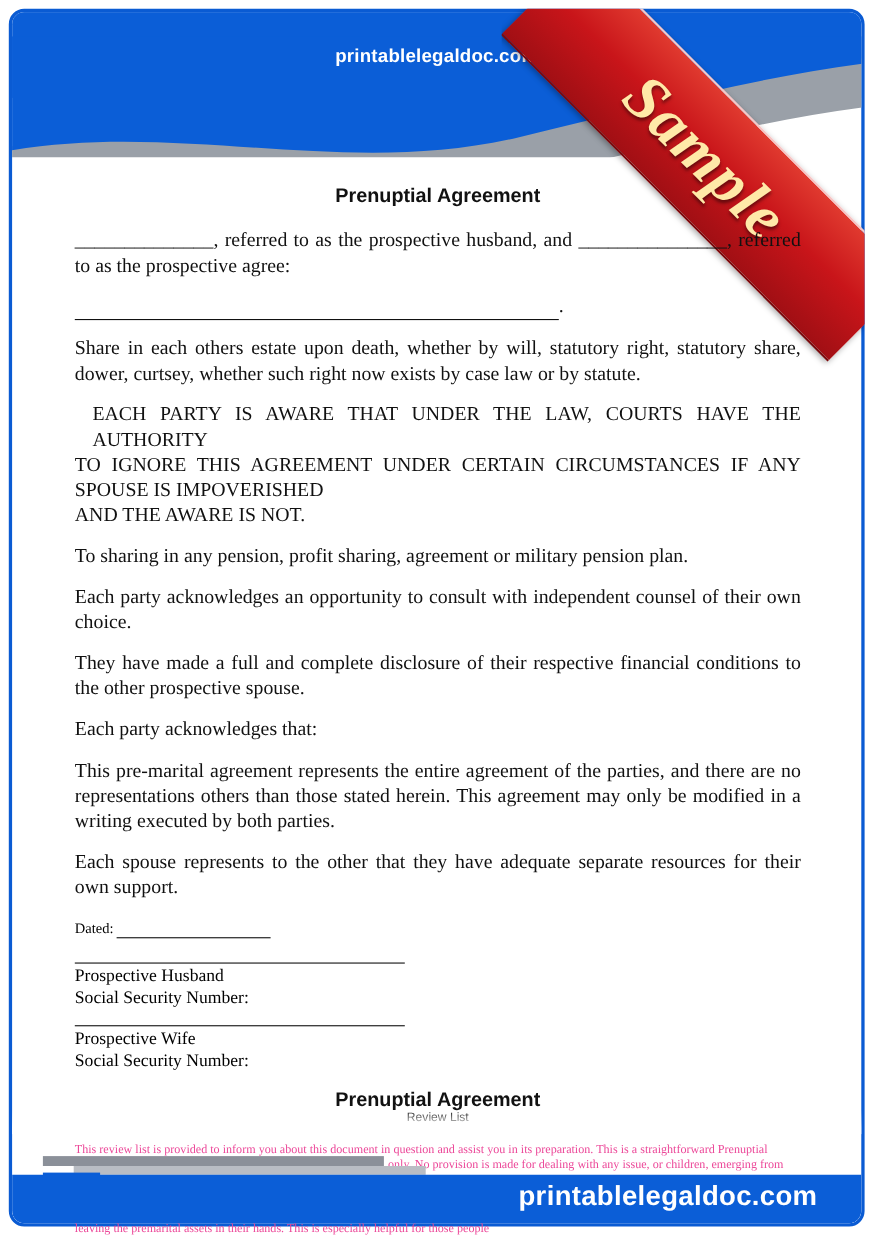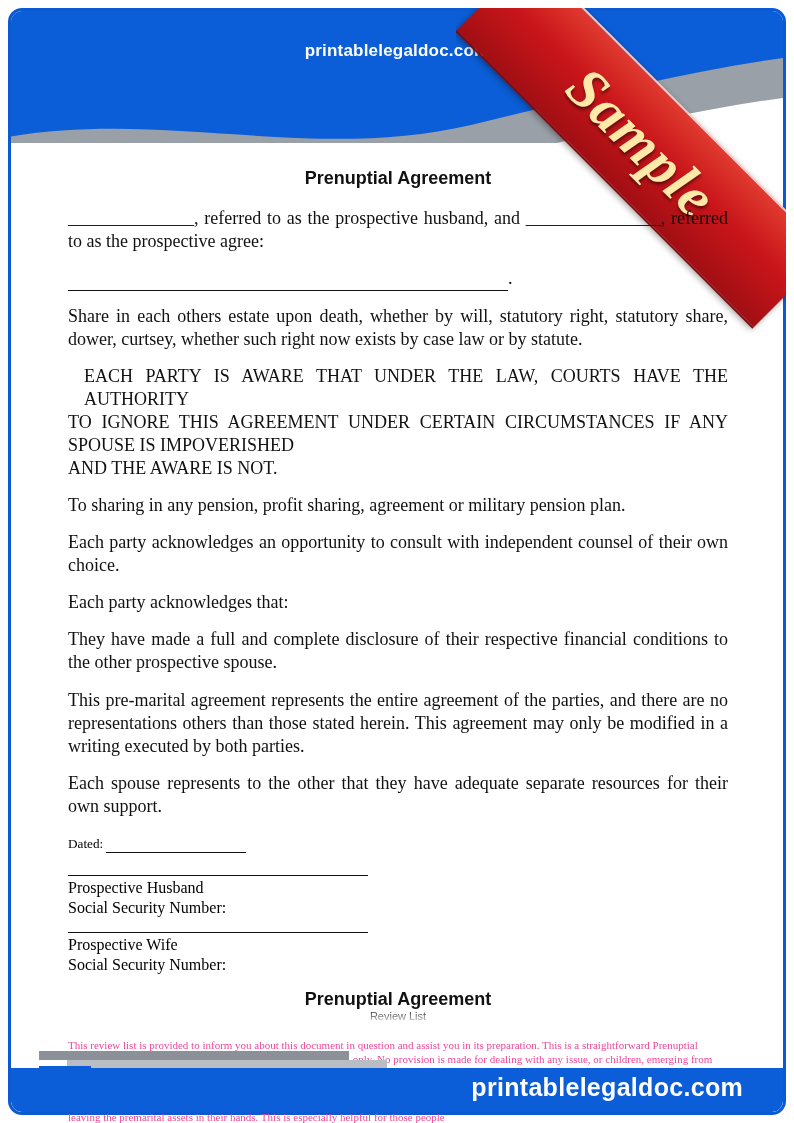--- a/index.html
+++ b/index.html
@@ -302,22 +302,22 @@
 
 
     <p class="body caps">
       <span class="indent-line" style="margin-left:16px">EACH PARTY IS AWARE THAT UNDER THE LAW, COURTS HAVE THE AUTHORITY</span>
       <span class="indent-line" style="margin-left:0">TO IGNORE THIS AGREEMENT UNDER CERTAIN CIRCUMSTANCES IF ANY SPOUSE IS IMPOVERISHED</span>
       <span class="indent-line" style="margin-left:0">AND THE AWARE IS NOT.</span>
     </p>
 
     <p class="body">To sharing in any pension, profit sharing, agreement or military pension plan.</p>
     <p class="body">Each party acknowledges an opportunity to consult with independent counsel of their own choice.</p>
+    <p class="body">They have made a full and complete disclosure of their respective financial conditions to the other prospective spouse.</p>
     <p class="body">Each party acknowledges that:</p>
-    <p class="body">They have made a full and complete disclosure of their respective financial conditions to the other prospective spouse.</p>
     <p class="body">This pre-marital agreement represents the entire agreement of the parties, and there are no representations others than those stated herein. This agreement may only be modified in a writing executed by both parties.</p>
     <p class="body">Each spouse represents to the other that they have adequate separate resources for their own support.</p>
 
 
     <div class="sig-block">
       <p class="dated">
         <span>Dated:</span>
         <span class="ul ul-140">&nbsp;</span>
       </p>
 

